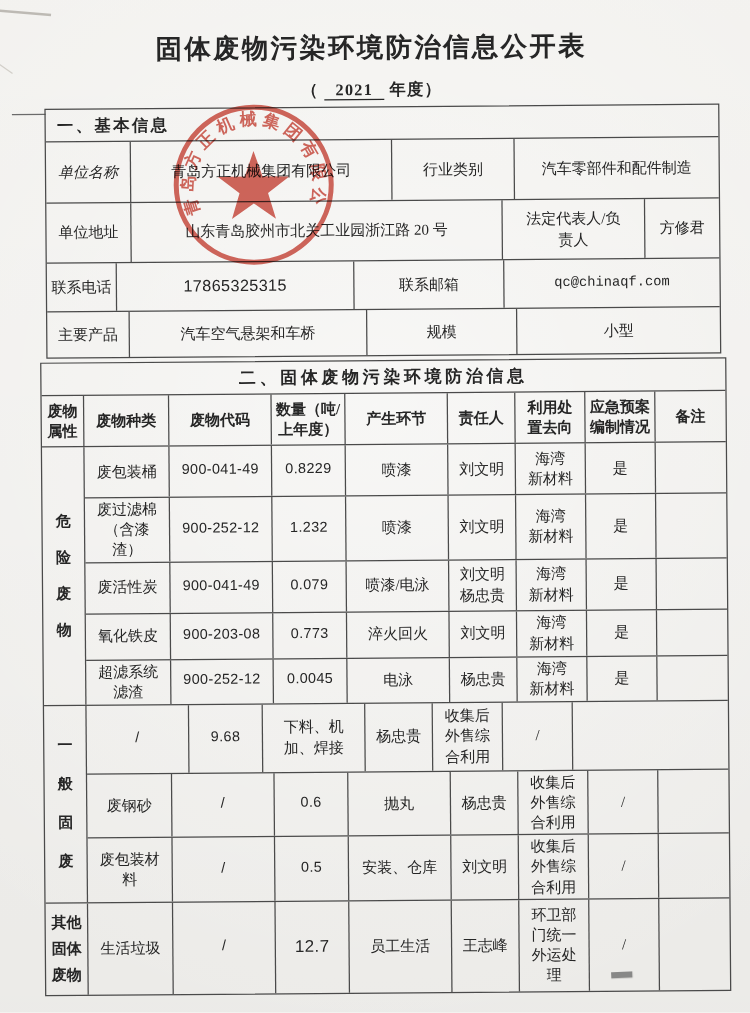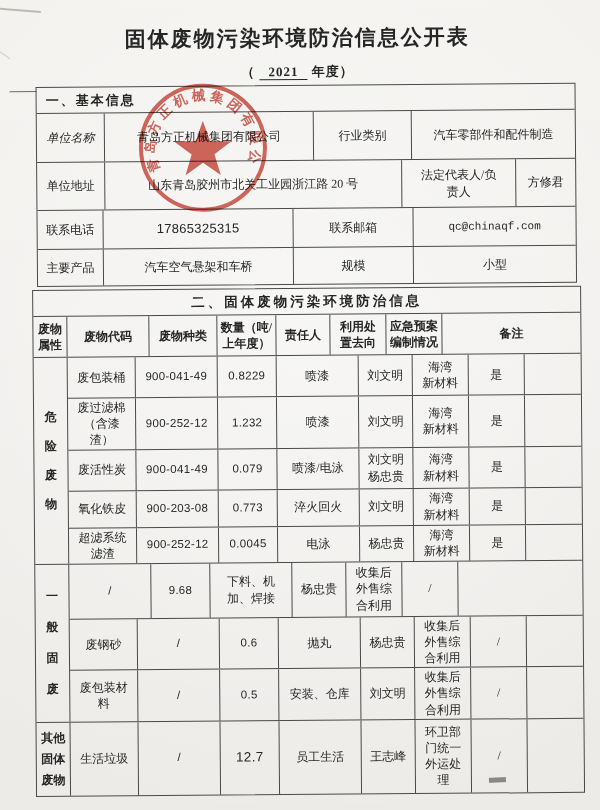--- a/index.html
+++ b/index.html
@@ -113,44 +113,45 @@
 
     <div class="trow" style="min-height:47px;">
       <div class="c" style="width:68px;">单位地址</div>
       <div class="c" style="width:297px;">山东青岛胶州市北关工业园浙江路 20 号</div>
       <div class="c" style="width:114px;">法定代表人/负
 责人</div>
       <div class="c w9">方修君</div>
     </div>
 
     <div class="trow" style="min-height:38px;">
-      <div class="c" style="width:66px;font-family:Liberation Serif, serif;">联系电话</div>
+      <div class="c" style="width:56px;font-family:Liberation Serif, serif;">联系电话</div>
       <div class="c num" style="width:190px;font-size:13px;">17865325315</div>
       <div class="c" style="width:120px;">联系邮箱</div>
       <div class="c mono" style="flex:1;">qc@chinaqf.com</div>
     </div>
 
     <div class="trow" style="min-height:36px;">
       <div class="c" style="width:66px;">主要产品</div>
       <div class="c" style="width:190px;">汽车空气悬架和车桥</div>
       <div class="c" style="width:120px;">规模</div>
       <div class="c w9">小型</div>
     </div>
   </div>
 
   <div class="t2">
     <div class="t2-title">二、固体废物污染环境防治信息</div>
 
     <div class="hrow">
       <div class="c w1">废物
 属性</div>
+      <div class="c w2">废物种类</div>
       <div class="c w3">废物代码</div>
-      <div class="c w2">废物种类</div>
       <div class="c w4">数量（吨/
 上年度）</div>
+      <div class="c w5">产生环节</div>
       <div class="c w6">责任人</div>
       <div class="c w7">利用处
 置去向</div>
       <div class="c w8">应急预案
 编制情况</div>
       <div class="c w9">备注</div>
     </div>
 
     <div class="tgroup">
       <div class="c w1 attr lh-tall">危

